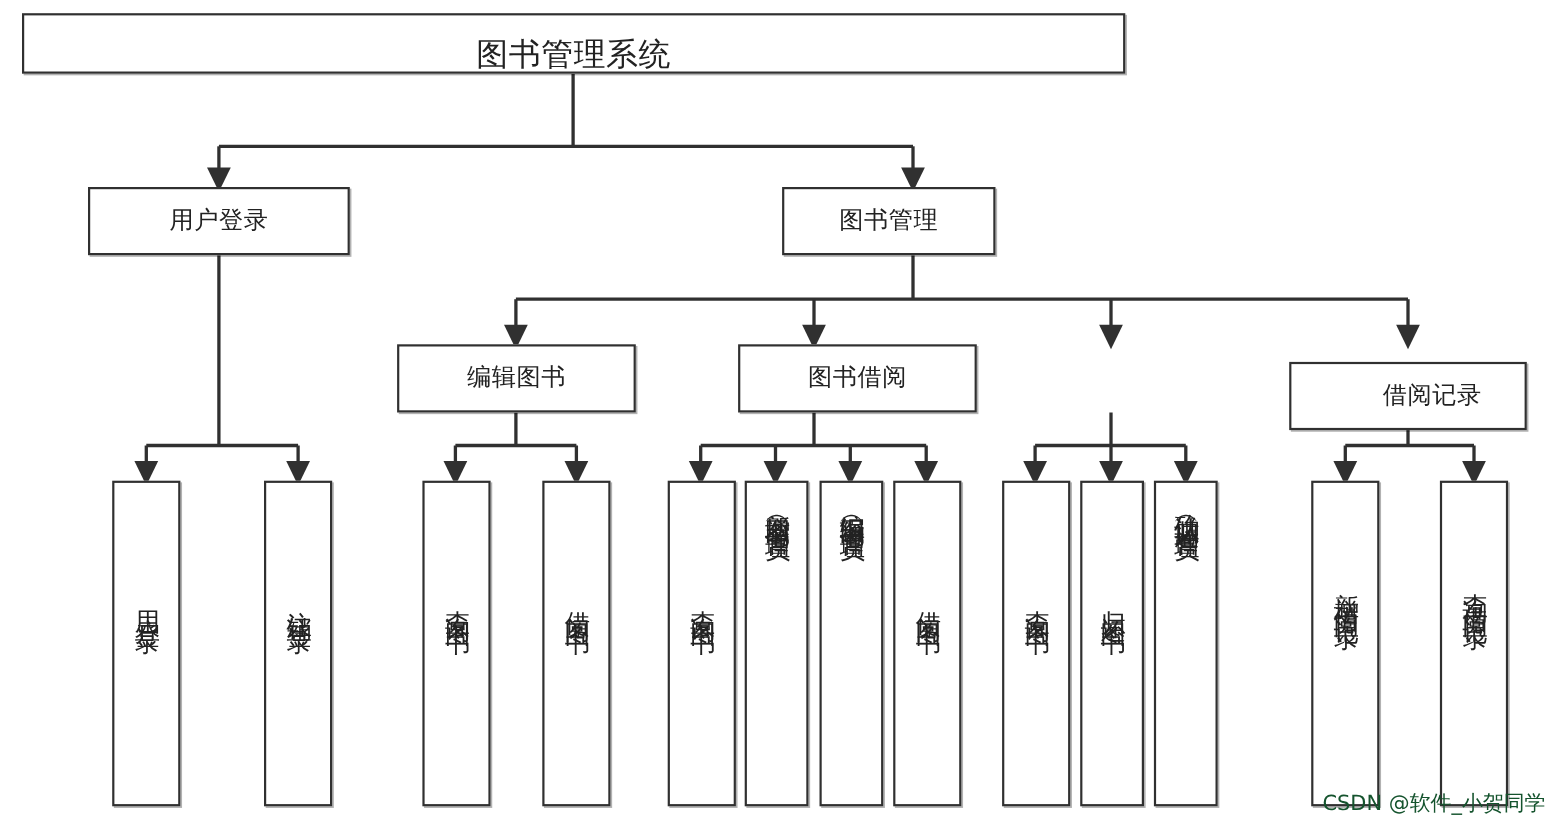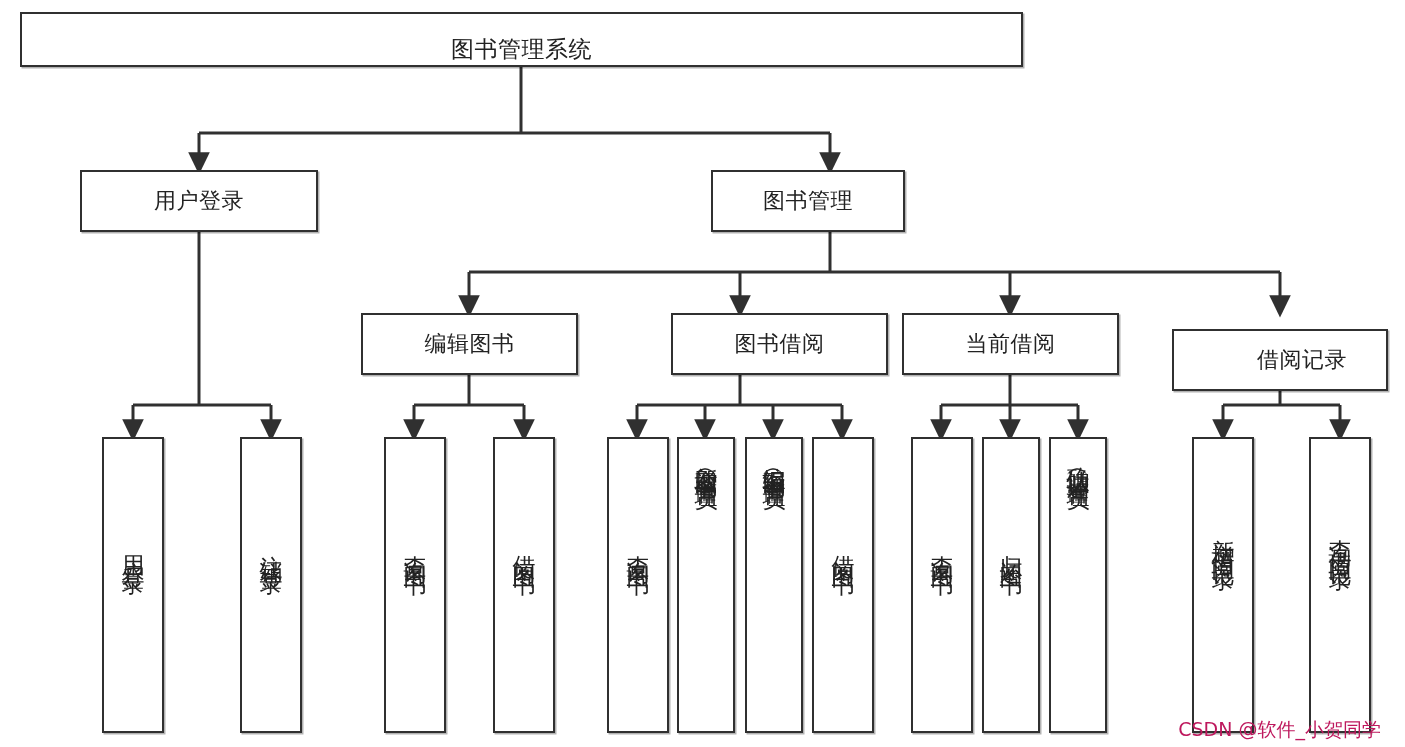--- a/index.html
+++ b/index.html
@@ -38,21 +38,21 @@
     line-height: 1.30;
     letter-spacing: 0.5px;
     white-space: pre-wrap;
     text-align: center;
   }
   
   .node.horiz .label {
     font-size: 22px;
   }
   .node.root .label {
-    font-size: 23px;
+    font-size: 29px;
     margin-top: 20px;
   }
   
   .node.vert {
     align-items: flex-start;
     justify-content: center;
     padding-top: 10px;
   }
   .node.vert .label {
     writing-mode: vertical-rl;
@@ -65,24 +65,24 @@
     letter-spacing: 3px;
   }
   .node.vert.mid2 .label {
     padding-top: 72px;
   }
   .node.vert.mid3 .label {
     padding-top: 88px;
   }
   .watermark {
     position: absolute;
-    right: 24px;
+    right: 0;
     bottom: 4px;
     font-size: 19px;
-    color: #be185d;
+    color: #14532d;
     font-family: "DejaVu Sans", "Liberation Sans", sans-serif;
     white-space: nowrap;
   }
 </style>
 </head>
 <body>
 
 <div id="canvas">
 
   <svg class="edges" viewBox="0 0 1405 747" xmlns="http://www.w3.org/2000/svg">
@@ -148,23 +148,20 @@
   </div>
 
   <div class="node horiz" style="left:361px; top:313px; width:217px; height:62px;">
     <span class="label">编辑图书</span>
   </div>
 
   <div class="node horiz" style="left:632px; top:313px; width:217px; height:62px;margin-left:39px;">
     <span class="label">图书借阅</span>
   </div>
 
-  <div class="node horiz" style="left:902px; top:313px; width:217px; height:62px;">
-    <span class="label">当前借阅</span>
-  </div>
 
   <div class="node horiz" style="left:1172px; top:329px; width:216px; height:62px;padding-left:44px;">
     <span class="label">借阅记录</span>
   </div>
 
   <div class="node vert mid3" style="left:102px; top:437px; width:62px; height:296px;">
     <span class="label">用户登录</span>
   </div>
 
   <div class="node vert mid3" style="left:240px; top:437px; width:62px; height:296px;">

